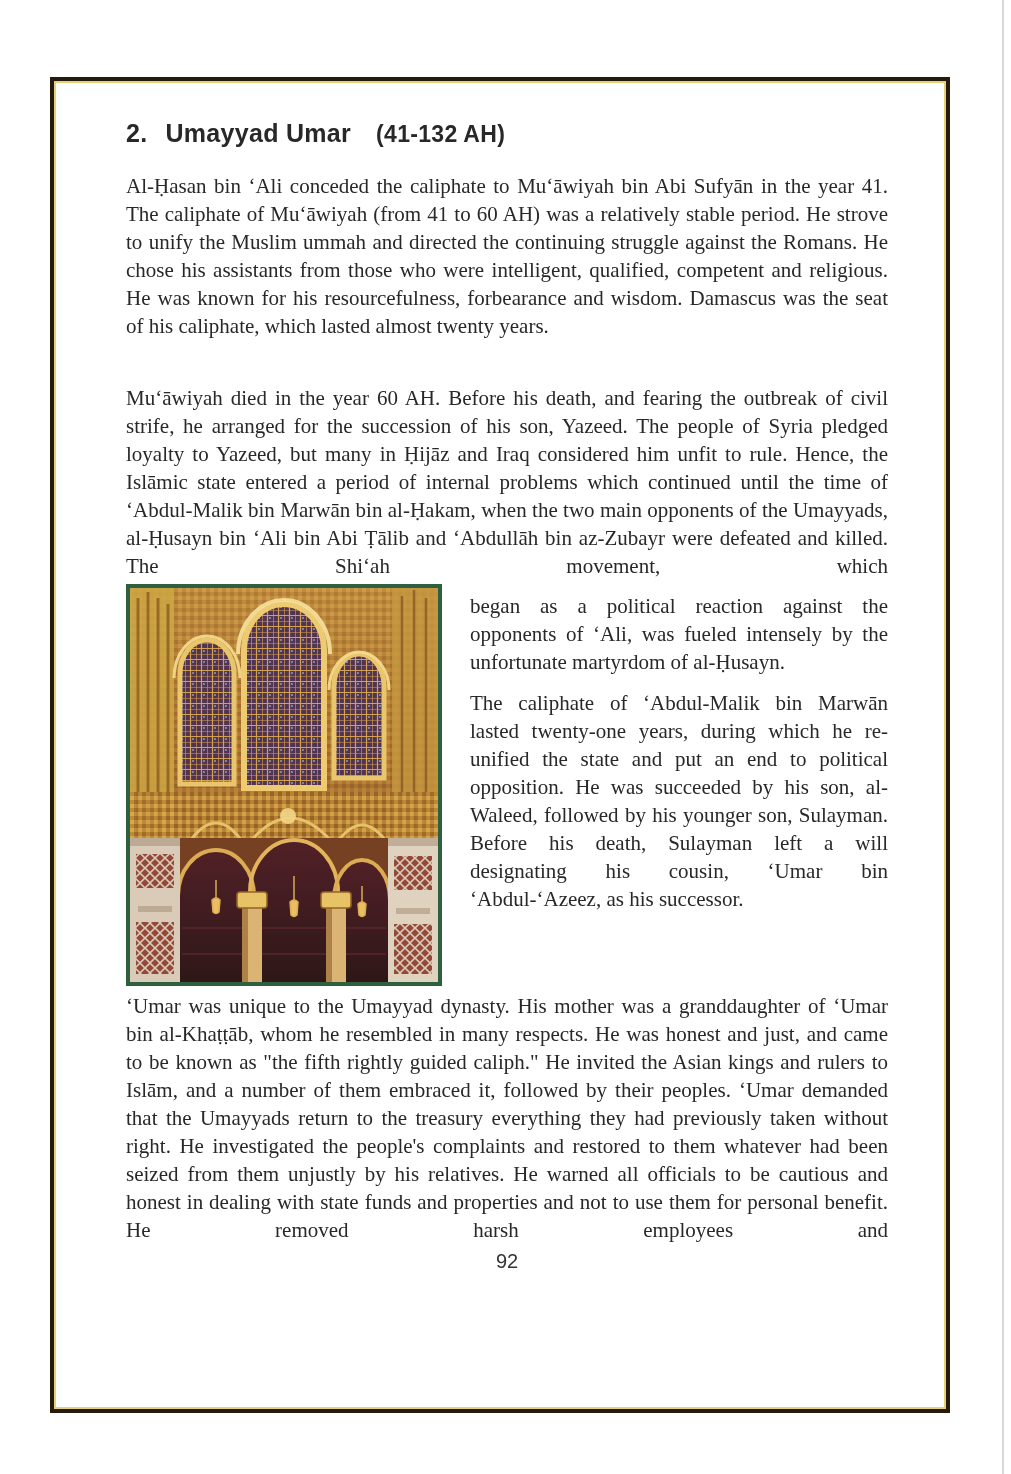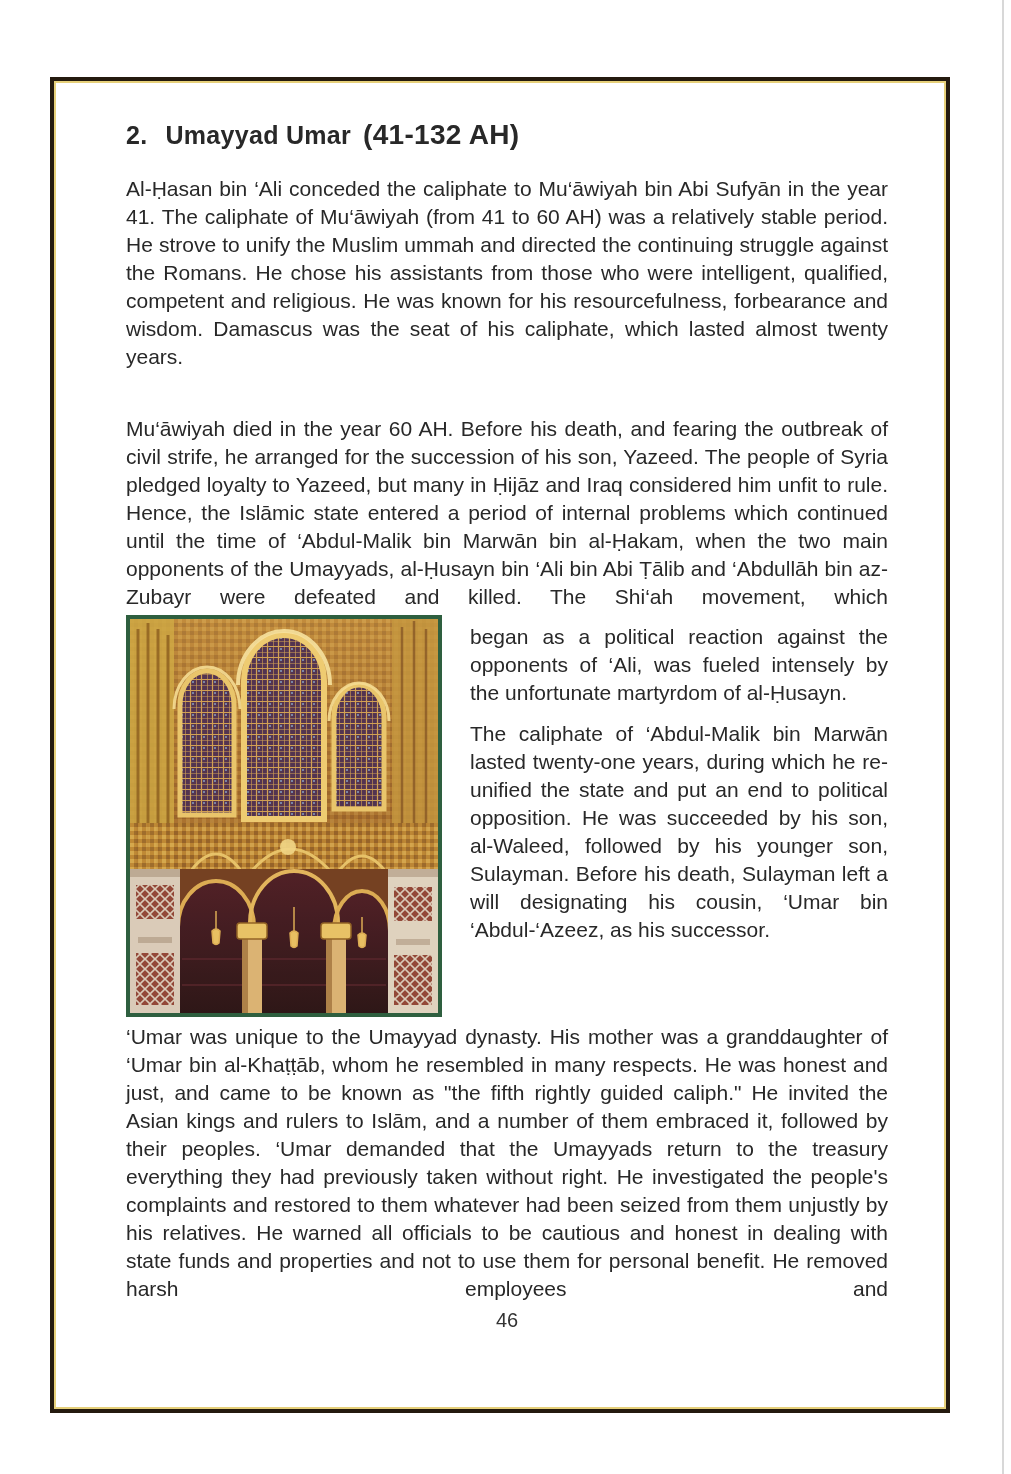--- a/index.html
+++ b/index.html
@@ -41,26 +41,27 @@
     color: #282828;
   }
   .heading {
     margin: 6px 0 24px 0;
     font-weight: bold;
     font-size: 25px;
     letter-spacing: 0.3px;
     white-space: nowrap;
   }
   .heading .num { margin-right: 18px; }
-  .heading .years { font-size: 28px; margin-left: 12px; }
+  .heading .years { font-size: 23px; margin-left: 25px; }
   p.para {
     font-size: 21px;
     line-height: 28px;
     text-align: justify;
     margin: 0 0 13px 0;
+    font-family: Liberation Serif, serif;
   }
   p.para.justify-last {
     text-align-last: justify;
     margin-bottom: 0;
     margin-top: 44px;
   }
   p.para.wrapped { margin-top: 12px; }
   p.para.clear { clear: left; }
   .photo {
     float: left;
@@ -207,17 +208,17 @@
           <rect x="0" y="0" width="308" height="394" fill="#ffdf9a" opacity="0.08"></rect>
         </svg>
       </div>
 
       <p class="para wrapped">began as a political reaction against the opponents of ‘Ali, was fueled intensely by the unfortunate martyrdom of al-Ḥusayn.</p>
 
       <p class="para">The caliphate of ‘Abdul-Malik bin Marwān lasted twenty-one years, during which he re-unified the state and put an end to political opposition.  He was succeeded by his son, al-Waleed, followed by his younger son, Sulayman.  Before his death, Sulayman left a will designating his cousin, ‘Umar bin ‘Abdul-‘Azeez, as his successor.</p>
 
       <p class="para clear justify-last">‘Umar was unique to the Umayyad dynasty.  His mother was a granddaughter of ‘Umar bin al-Khaṭṭāb, whom he resembled in many respects.  He was honest and just, and came to be known as "the fifth rightly guided caliph."  He invited the Asian kings and rulers to Islām, and a number of them embraced it, followed by their peoples. ‘Umar demanded that the Umayyads return to the treasury everything they had previously taken without right.  He investigated the people's complaints and restored to them whatever had been seized from them unjustly by his relatives.  He warned all officials to be cautious and honest in dealing with state funds and properties and not to use them for personal benefit.  He removed harsh employees and</p>
 
-      <div class="pagenum">46</div>
+      <div class="pagenum">92</div>
 
     </div>
   </div>
 </div>
 
 </body></html>

